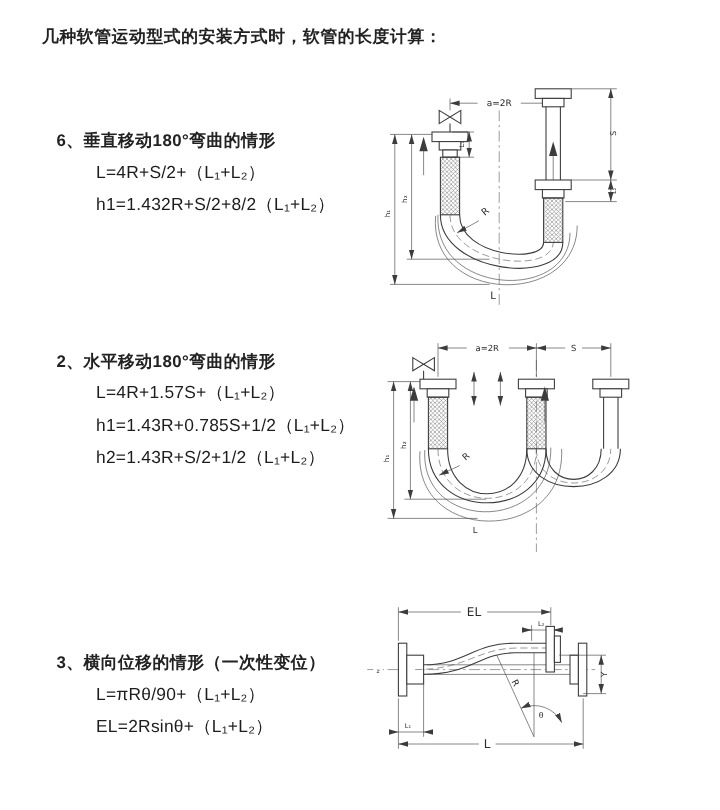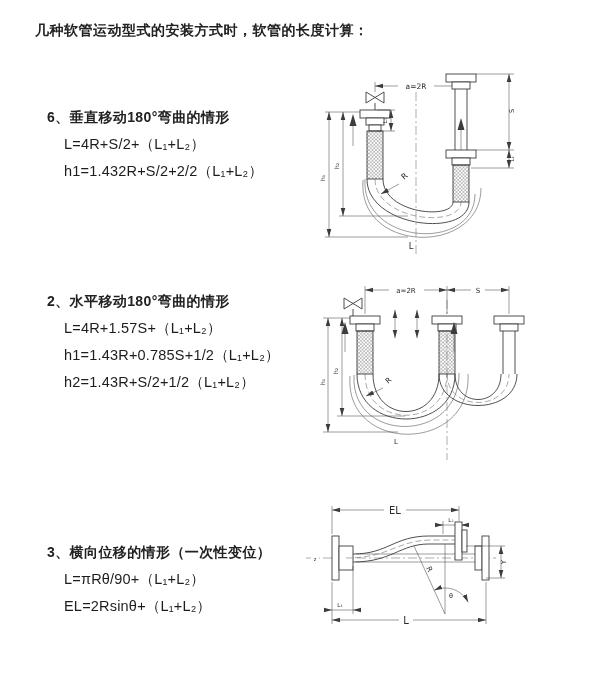--- a/index.html
+++ b/index.html
@@ -1,21 +1,21 @@
 <!DOCTYPE html>
 <html><head>
 <meta charset="utf-8">
 <style>
   html,body{margin:0;padding:0;background:#fff;}
   .page{position:relative;width:600px;height:675px;background:#ffffff;overflow:hidden;
         font-family:"Liberation Sans","DejaVu Sans",sans-serif;color:#222;padding-left:46px;}
   .title{position:absolute;left:35px;top:22px;font-size:14px;font-weight:bold;letter-spacing:.5px;}
   .sec{position:absolute;left:47px;}
   .sec .head{font-size:14px;font-weight:bold;line-height:18px;letter-spacing:.4px;white-space:nowrap;}
-  .sec .formula{margin-left:17px;margin-top:10px;font-size:14.5px;line-height:17px;
+  .sec .formula{margin-left:33px;margin-top:10px;font-size:14.5px;line-height:17px;
                 letter-spacing:.2px;white-space:nowrap;color:#1d1d1d;}
   svg.diag{position:absolute;overflow:visible;}
   svg.diag text{fill:#2b2b2b;font-family:"DejaVu Sans","Liberation Sans",sans-serif;}
   .ln{fill:none;stroke:#3c3c3c;stroke-width:.9;}
   .th{fill:none;stroke:#4a4a4a;stroke-width:.55;}
   .dim{fill:none;stroke:#4a4a4a;stroke-width:.55;}
   .cl{fill:none;stroke:#5a5a5a;stroke-width:.5;stroke-dasharray:9 3 2 3;}
   .hd{fill:none;stroke:#555;stroke-width:.5;stroke-dasharray:6 3;}
   .fl{fill:#ffffff;stroke:#3c3c3c;stroke-width:.9;}
   .braid{fill:url(#braidpat);stroke:#3c3c3c;stroke-width:.9;}
@@ -25,21 +25,21 @@
 </head>
 <body>
 
 <div class="page">
 
   <div class="title">几种软管运动型式的安装方式时，软管的长度计算：</div>
 
   <div class="sec" style="top:108px;">
     <div class="head">6、垂直移动180°弯曲的情形</div>
     <div class="formula">L=4R+S/2+（L₁+L₂）</div>
-    <div class="formula">h1=1.432R+S/2+2/2（L₁+L₂）</div>
+    <div class="formula">h1=1.432R+S/2+8/2（L₁+L₂）</div>
   </div>
 
   <div class="sec" style="top:292px;">
     <div class="head">2、水平移动180°弯曲的情形</div>
     <div class="formula">L=4R+1.57S+（L₁+L₂）</div>
     <div class="formula">h1=1.43R+0.785S+1/2（L₁+L₂）</div>
     <div class="formula">h2=1.43R+S/2+1/2（L₁+L₂）</div>
   </div>
 
   <div class="sec" style="top:543px;">

